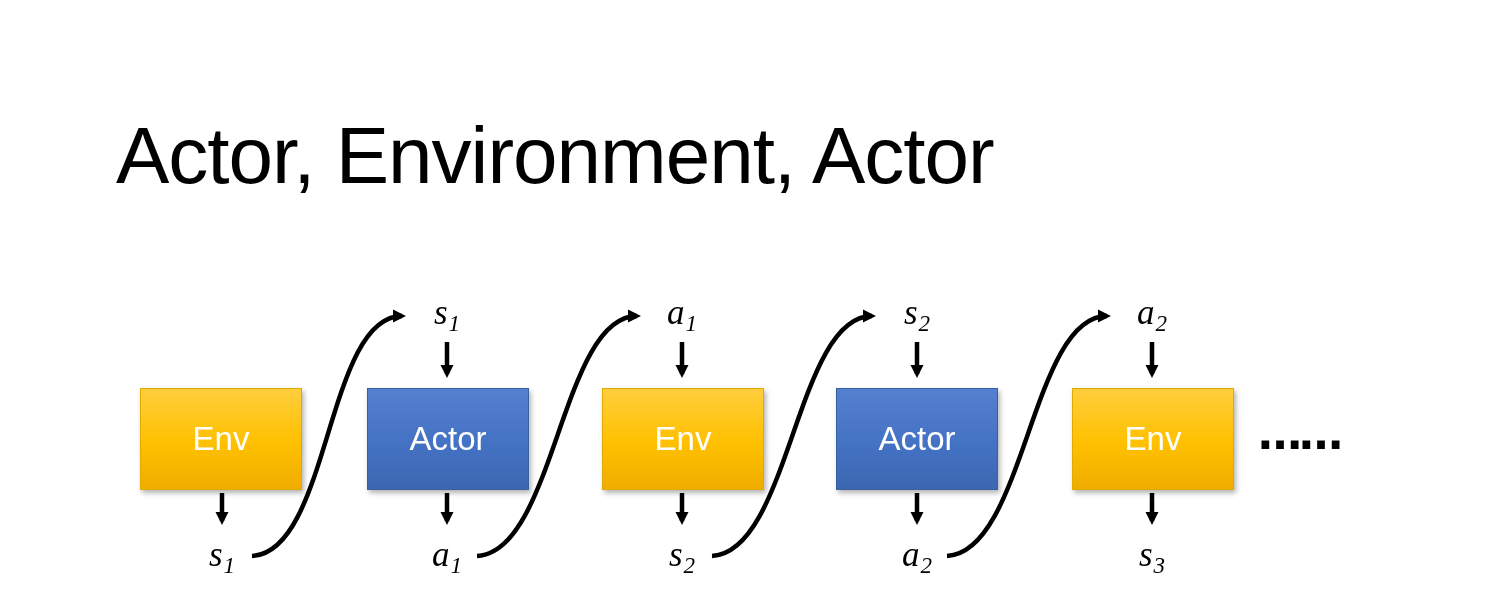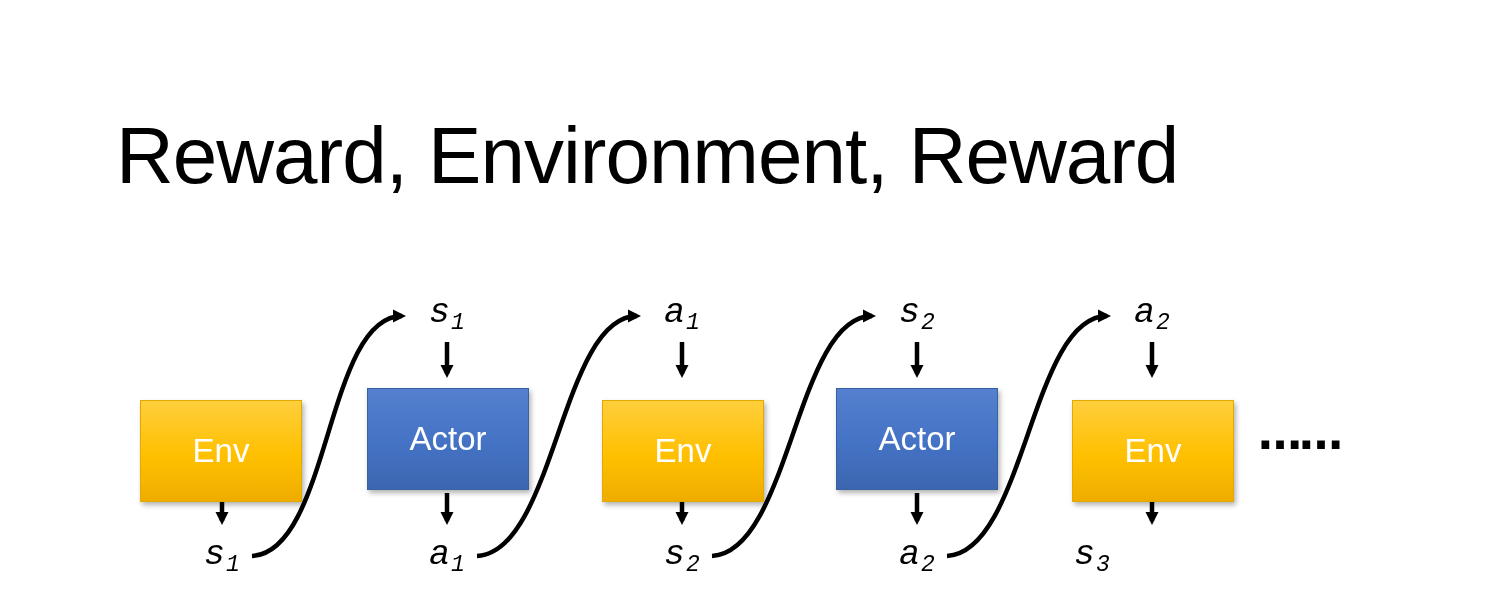--- a/index.html
+++ b/index.html
@@ -15,49 +15,48 @@
   .arrows { position:absolute; left:0; top:0; }
   .box {
     position:absolute; top:388px; width:160px; height:100px;
     display:flex; align-items:center; justify-content:center;
     font-size:33px; color:#ffffff;
     box-shadow:2px 3px 5px rgba(0,0,0,0.30);
   }
   .box.env {
     background:linear-gradient(180deg,#ffce3c 0%,#ffc000 55%,#efac00 100%);
     border:1px solid #e2a900;
-    margin-top:12px;
   }
   .box.actor {
     background:linear-gradient(180deg,#5580d0 0%,#4472c4 55%,#3c66b0 100%);
     border:1px solid #38619f;
     text-align:center;
   }
   .math-label {
     position:absolute; width:90px; text-align:center;
-    font-family:Liberation Mono, monospace; font-style:italic;
+    font-family:Liberation Serif, serif; font-style:italic;
     font-size:35px; color:#000; line-height:42px; white-space:nowrap;
   }
   .math-label .sub {
     font-size:23px; vertical-align:-7px; margin-left:1px;
   }
   .top-label { top:292px; }
   .bottom-label { top:534px; }
   .ellipsis {
     position:absolute; left:1258px; top:408px;
     font-size:44px; font-weight:700; letter-spacing:-3px; color:#000;
     font-family:"DejaVu Sans", sans-serif;
   }
 </style>
 </head>
 <body>
 
 <div class="stage">
 
-  <div class="title">Reward, Environment, Reward</div>
+  <div class="title">Actor, Environment, Actor</div>
 
   <svg class="arrows" width="1500" height="608" viewBox="0 0 1500 608">
     <defs>
       <marker id="ah" viewBox="0 0 10 10" refX="7" refY="5" markerWidth="3" markerHeight="3" orient="auto-start-reverse">
         <path d="M0 0 L10 5 L0 10 z" fill="#000"></path>
       </marker>
     </defs>
 
     <line x1="447" y1="342" x2="447" y2="374" stroke="#000" stroke-width="4.5" marker-end="url(#ah)"></line>
     <line x1="682" y1="342" x2="682" y2="374" stroke="#000" stroke-width="4.5" marker-end="url(#ah)"></line>
@@ -110,19 +109,19 @@
   </div>
   <div class="math-label bottom-label" style="left:402px;">
     <span>a</span><span class="sub">1</span>
   </div>
   <div class="math-label bottom-label" style="left:637px;">
     <span>s</span><span class="sub">2</span>
   </div>
   <div class="math-label bottom-label" style="left:872px;">
     <span>a</span><span class="sub">2</span>
   </div>
-  <div class="math-label bottom-label" style="left:1047px;">
+  <div class="math-label bottom-label" style="left:1107px;">
     <span>s</span><span class="sub">3</span>
   </div>
 
   <div class="ellipsis">……</div>
 
 </div>
 
 </body></html>

